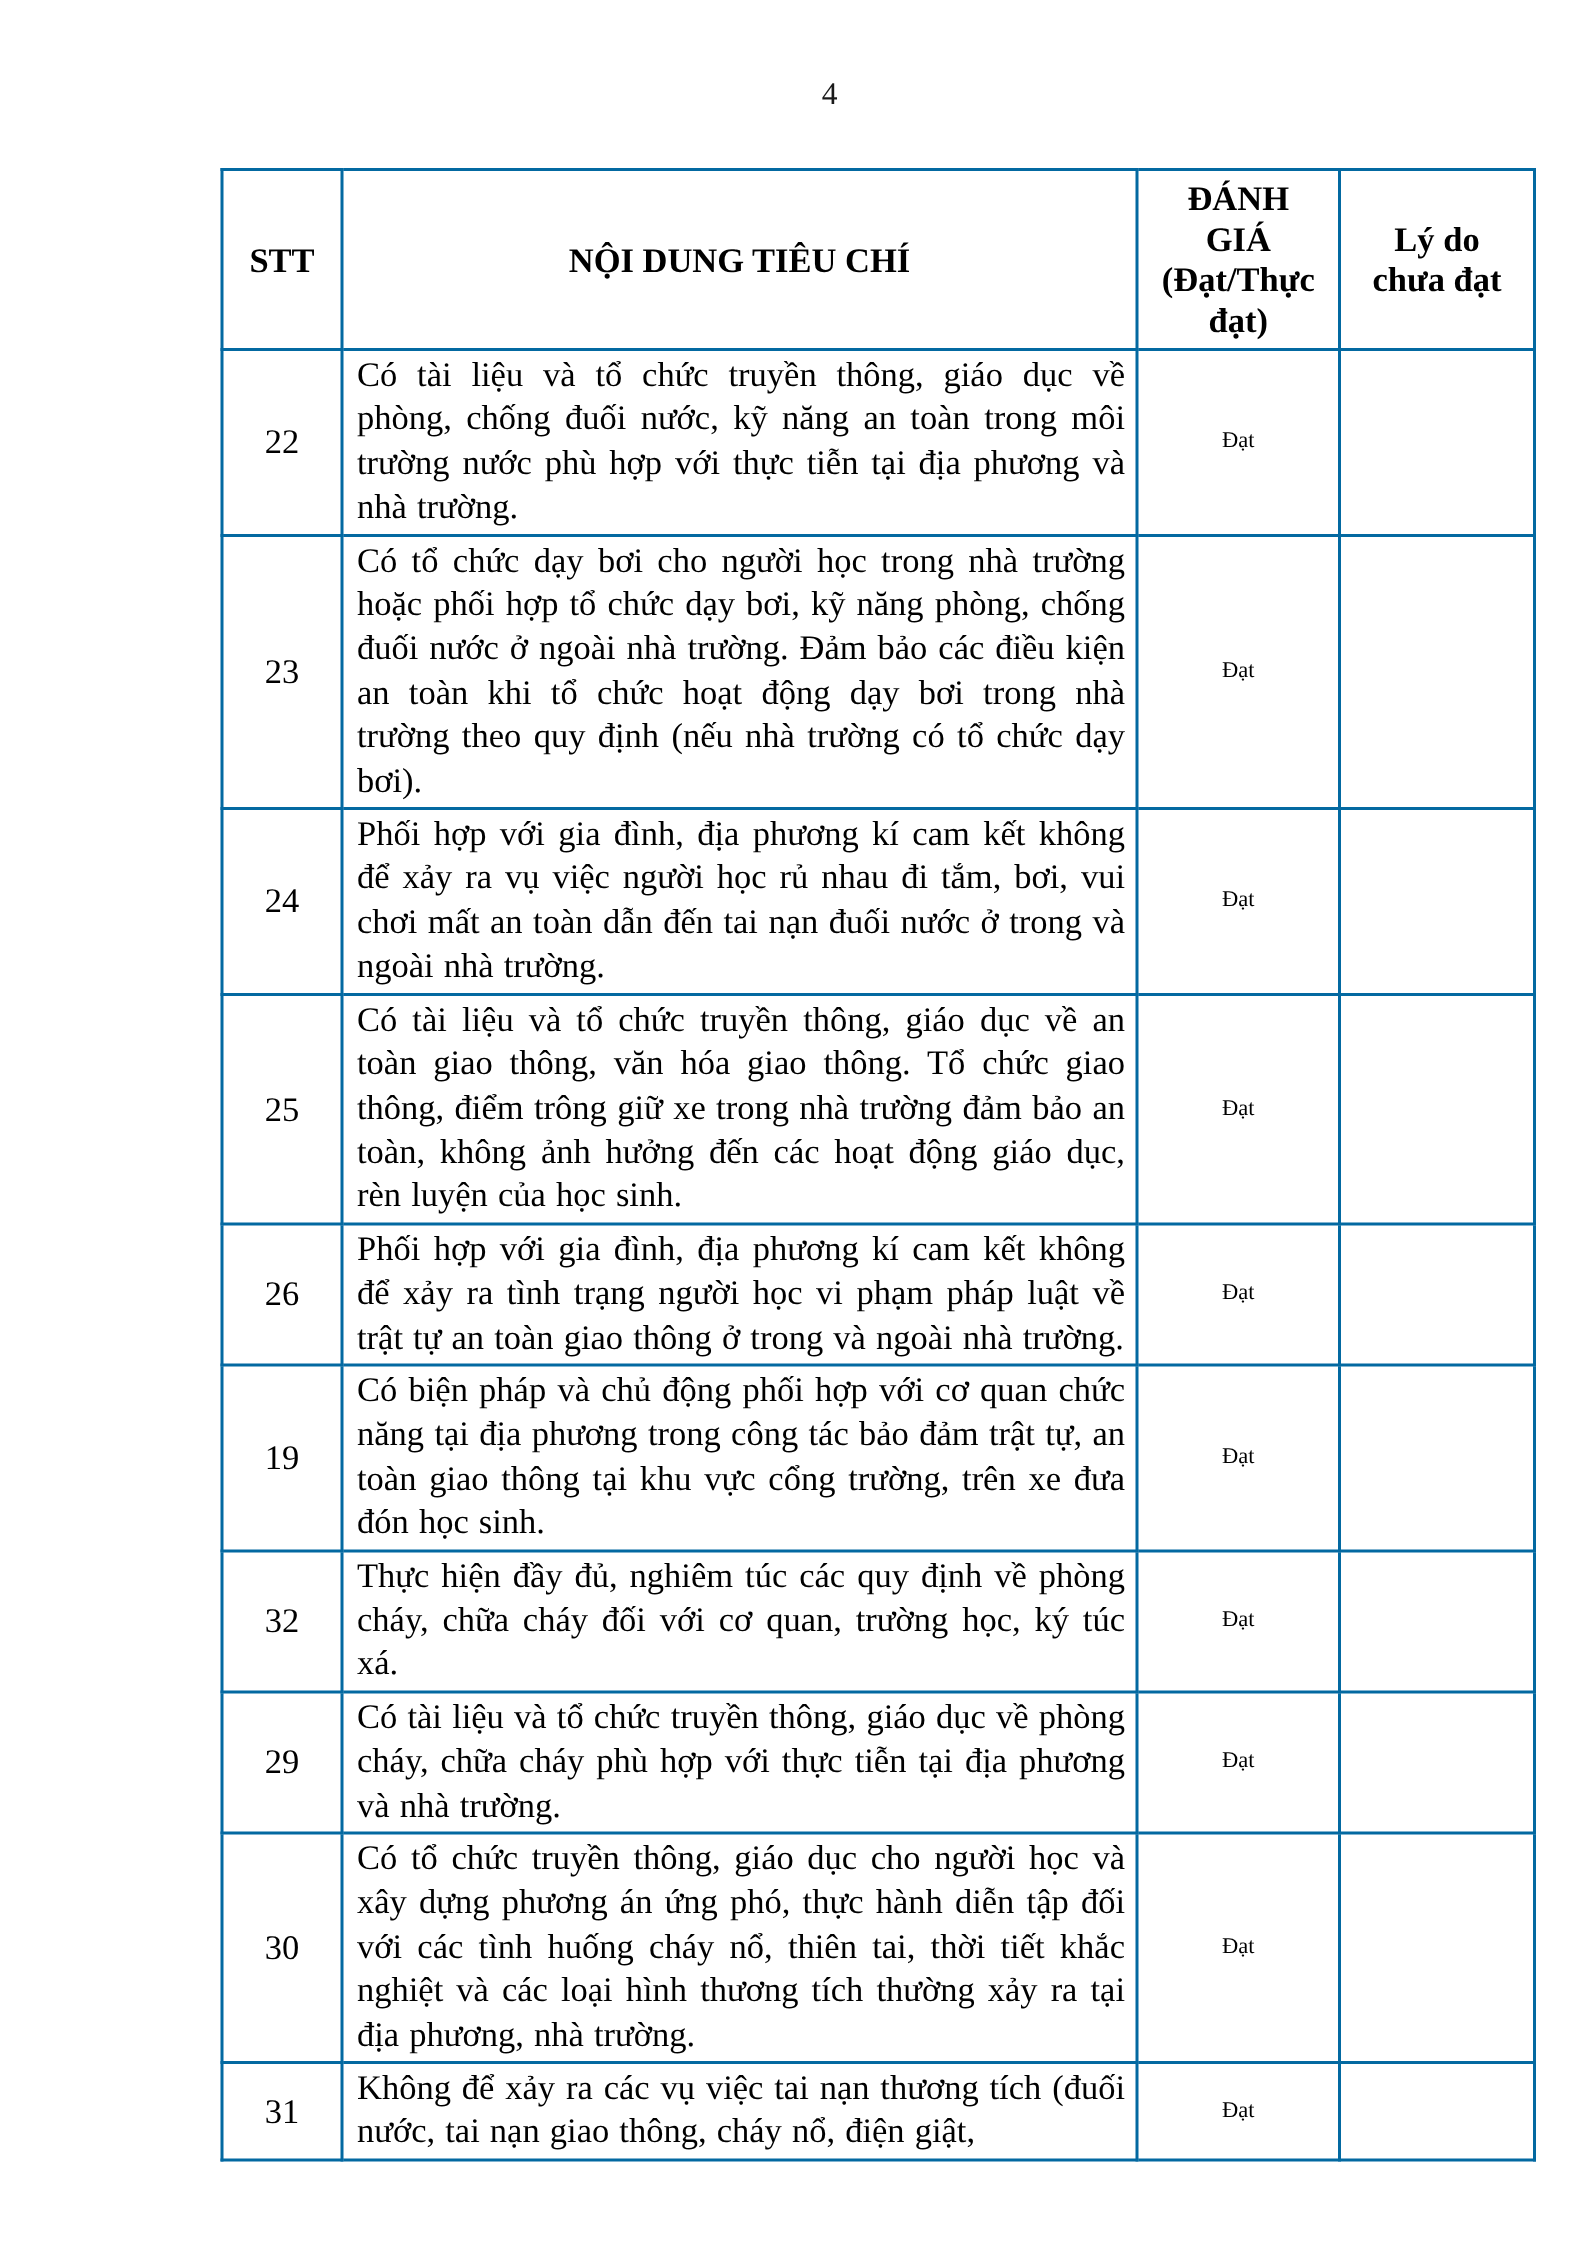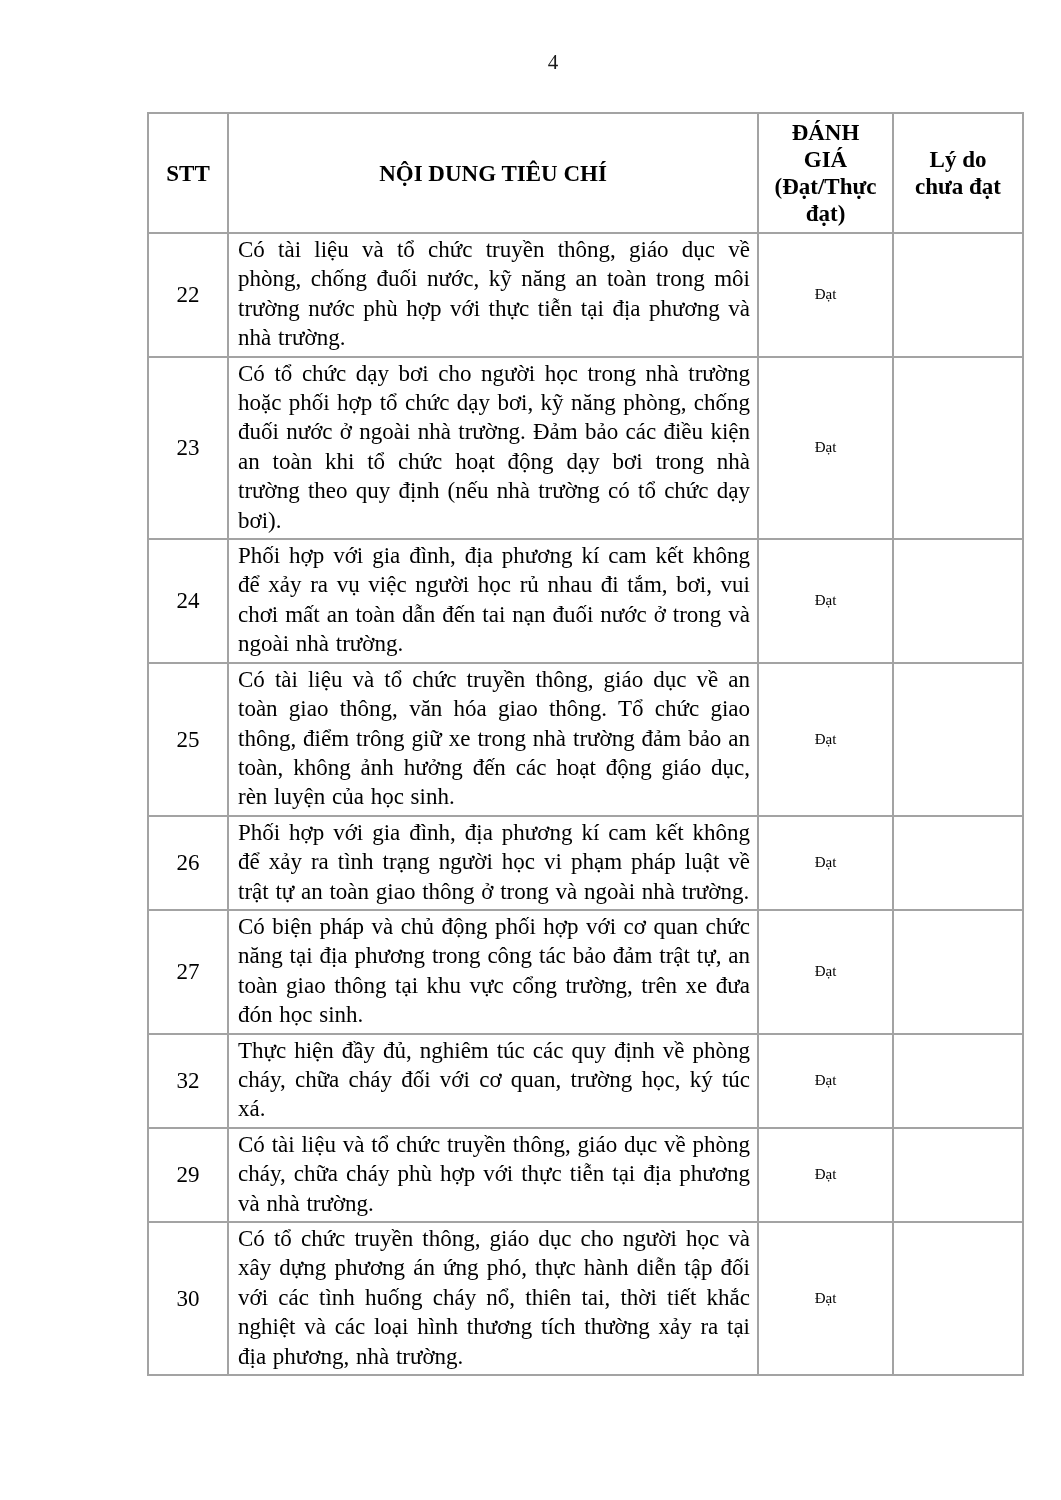--- a/index.html
+++ b/index.html
@@ -24,21 +24,21 @@
   table.criteria {
     position: absolute;
     left: 147px;
     top: 112px;
     width: 875px;
     border-collapse: collapse;
     table-layout: fixed;
   }
   table.criteria th,
   table.criteria td {
-    border: 2px solid #a3a3a3;
+    border: 2px solid #0369a1;
     vertical-align: middle;
     overflow: hidden;
     margin-top: 48px;
   }
   thead th {
     font-weight: bold;
     font-size: 23px;
     text-align: center;
     line-height: 27px;
     padding: 4px 2px;
@@ -143,21 +143,21 @@
       <td class="stt">
         <span class="stt-num">26</span>
       </td>
       <td class="content">Phối hợp với gia đình, địa phương kí cam kết không để xảy ra tình trạng người học vi phạm pháp luật về trật tự an toàn giao thông ở trong và ngoài nhà trường.</td>
       <td class="eval">Đạt</td>
       <td class="reason"></td>
     </tr>
 
     <tr>
       <td class="stt">
-        <span class="stt-num">27</span>
+        <span class="stt-num">19</span>
       </td>
       <td class="content">Có biện pháp và chủ động phối hợp với cơ quan chức năng tại địa phương trong công tác bảo đảm trật tự, an toàn giao thông tại khu vực cổng trường, trên xe đưa đón học sinh.</td>
       <td class="eval">Đạt</td>
       <td class="reason"></td>
     </tr>
 
     <tr>
       <td class="stt">
         <span class="stt-num">32</span>
       </td>
@@ -177,16 +177,24 @@
 
     <tr>
       <td class="stt">
         <span class="stt-num">30</span>
       </td>
       <td class="content">Có tổ chức truyền thông, giáo dục cho người học và xây dựng phương án ứng phó, thực hành diễn tập đối với các tình huống cháy nổ, thiên tai, thời tiết khắc nghiệt và các loại hình thương tích thường xảy ra tại địa phương, nhà trường.</td>
       <td class="eval">Đạt</td>
       <td class="reason"></td>
     </tr>
 
+    <tr>
+      <td class="stt">
+        <span class="stt-num underlined">31</span>
+      </td>
+      <td class="content">Không để xảy ra các vụ việc tai nạn thương tích (đuối nước, tai nạn giao thông, cháy nổ, điện giật,</td>
+      <td class="eval">Đạt</td>
+      <td class="reason"></td>
+    </tr>
   </tbody>
   </table>
 
 </div>
 
 </body></html>

